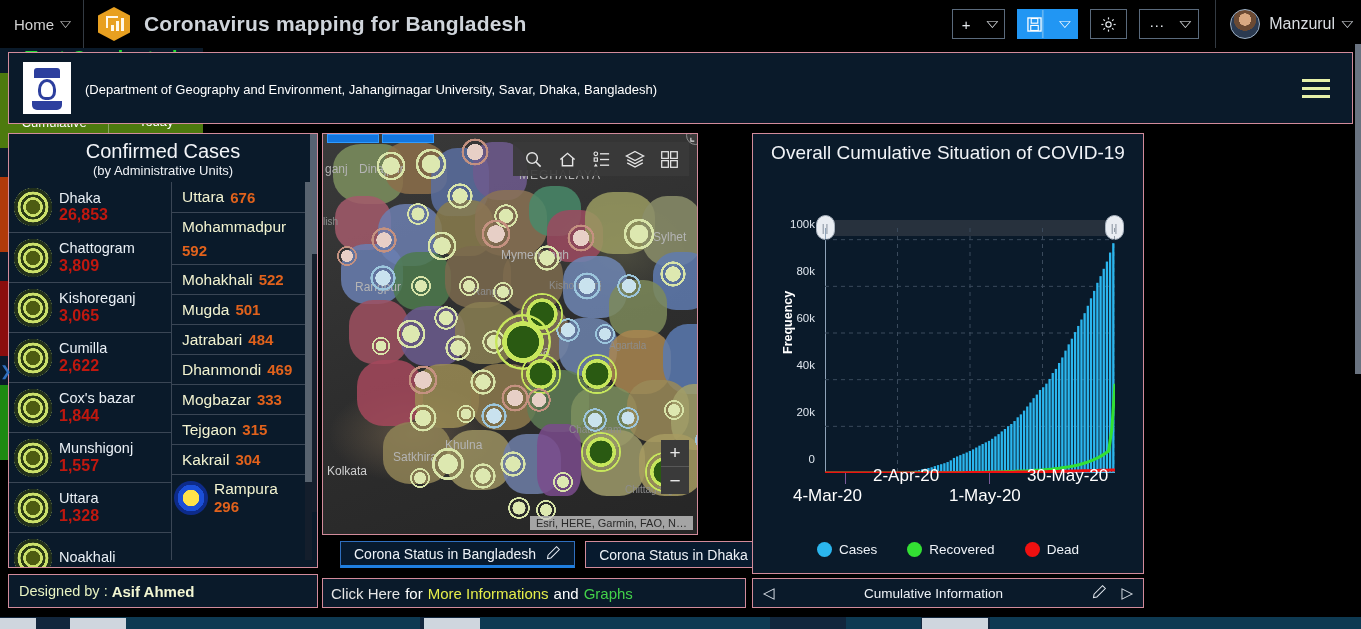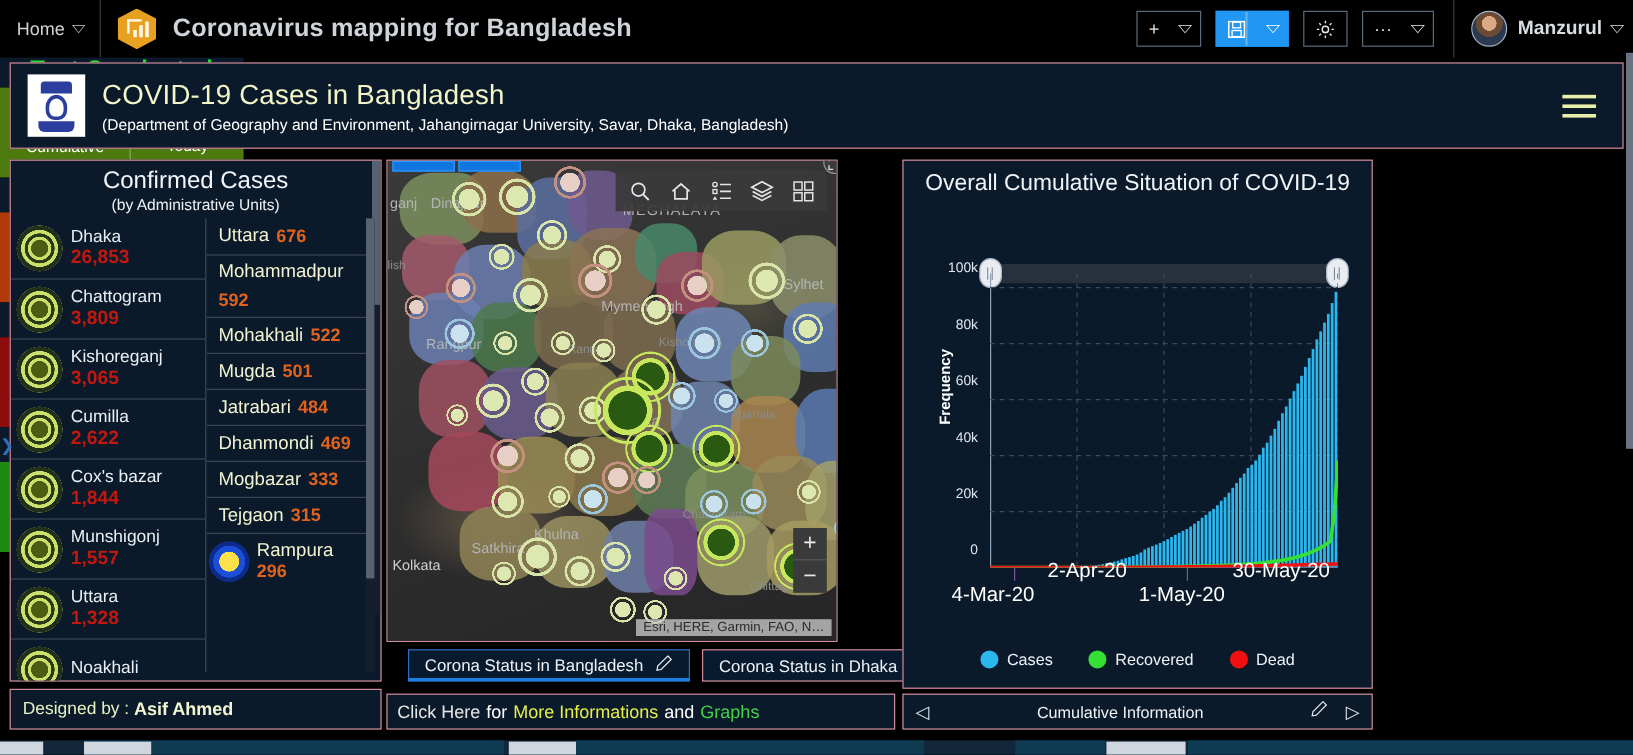--- a/index.html
+++ b/index.html
@@ -63,21 +63,21 @@
   .tb-caret { font-size: 9px; transform: scaleX(1.7); }
   #userbox {
     display: flex; align-items: center; gap: 9px; height: 48px;
     border-left: 1px solid #333a42; padding-left: 14px; margin-left: 4px;
   }
   #avatar {
     width: 30px; height: 30px; border-radius: 50%;
     background: radial-gradient(circle at 50% 34%, #d9a982 0 26%, #6b4a33 27% 48%, #2b3a50 49% 100%);
     border: 1px solid #9fb3c8;
   }
-  #username { color: #d9dde2; font-size: 16px; font-weight: bold; }
+  #username { color: #d9dde2; font-size: 16px; }
 
   
   #banner {
     position: absolute; left: 8px; top: 52px; width: 1345px; height: 72px;
     background: #0a1a2a; border: 1px solid #d28b9b;
     display: flex; align-items: center;
   }
   #banner-logo {
     width: 48px; height: 52px; margin-left: 14px; background: #ffffff;
     display: flex; align-items: center; justify-content: center;
@@ -420,21 +420,20 @@
   </div>
 </div>
 
 <div id="banner">
   <div id="banner-logo">
     <span class="crest">
         <span class="base"></span>
       </span>
   </div>
   <div id="banner-text">
-    <div id="banner-title">COVID-19 Cases in Bangladesh</div>
     <div id="banner-sub">(Department of Geography and Environment, Jahangirnagar University, Savar, Dhaka, Bangladesh)</div>
   </div>
   <div id="hamburger">
     <span></span>
       <span></span>
       <span></span>
   </div>
 </div>
 
 <div class="panel" id="left-panel">
@@ -528,20 +527,24 @@
         <span class="cc2-name">Dhanmondi</span>
         <span class="cc2-val">469</span>
       </div>
       <div class="cc-row2">
         <span class="cc2-name">Mogbazar</span>
         <span class="cc2-val">333</span>
       </div>
       <div class="cc-row2">
         <span class="cc2-name">Tejgaon</span>
         <span class="cc2-val">315</span>
+      </div>
+      <div class="cc-row2">
+        <span class="cc2-name">Kakrail</span>
+        <span class="cc2-val">304</span>
       </div>
       <div class="cc-row2" style="padding-left:0">
         <div class="cc-marker blue" style="width:34px;height:34px;margin-left:2px"></div>
         <div>
           <div class="cc2-name">Rampura</div>
           <div class="cc2-val">296</div>
         </div>
       </div>
       <div id="cc-col-b-scroll">
         <div class="thumb"></div>

